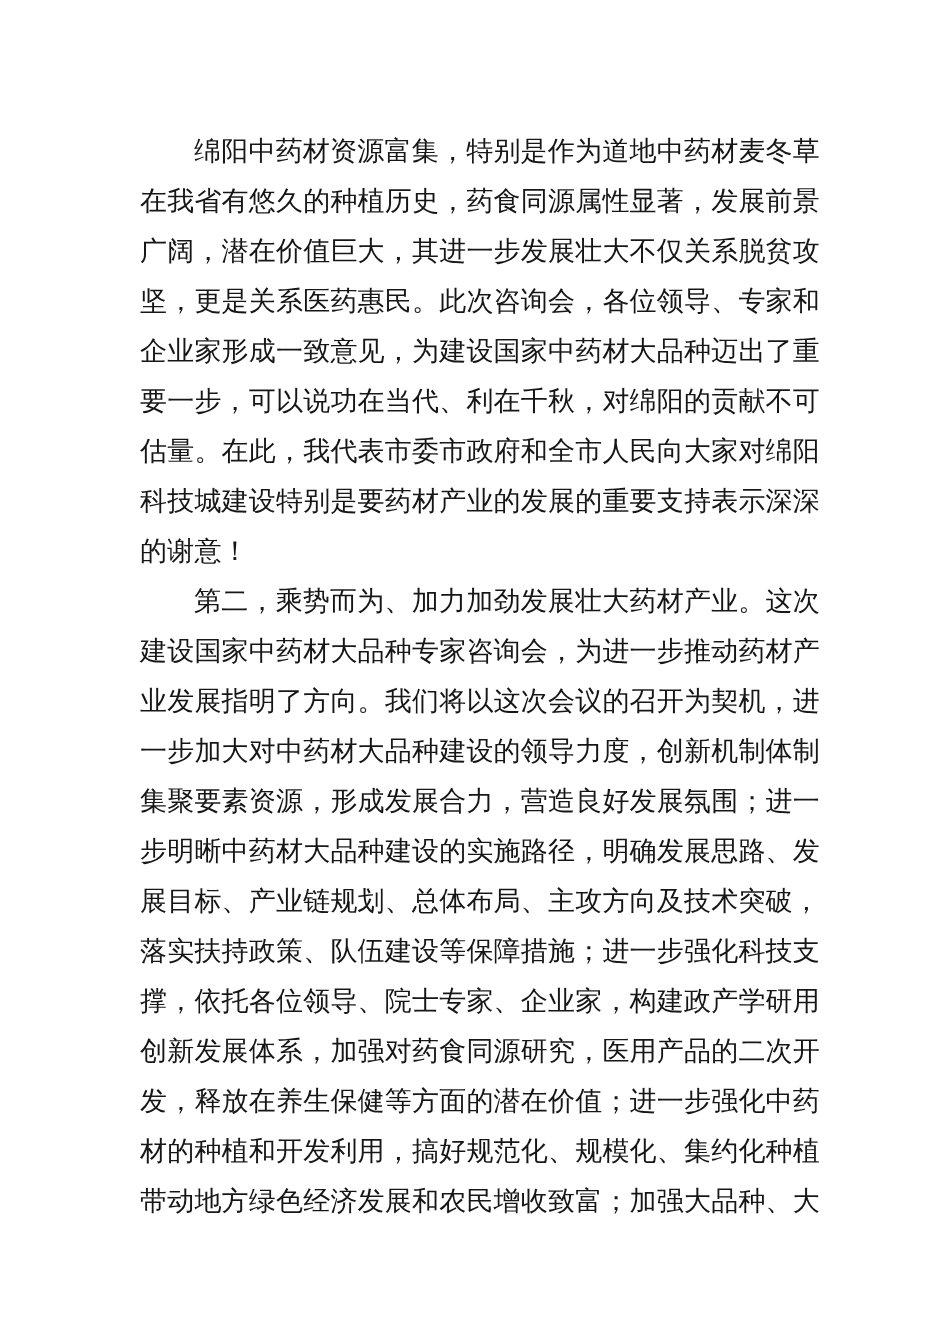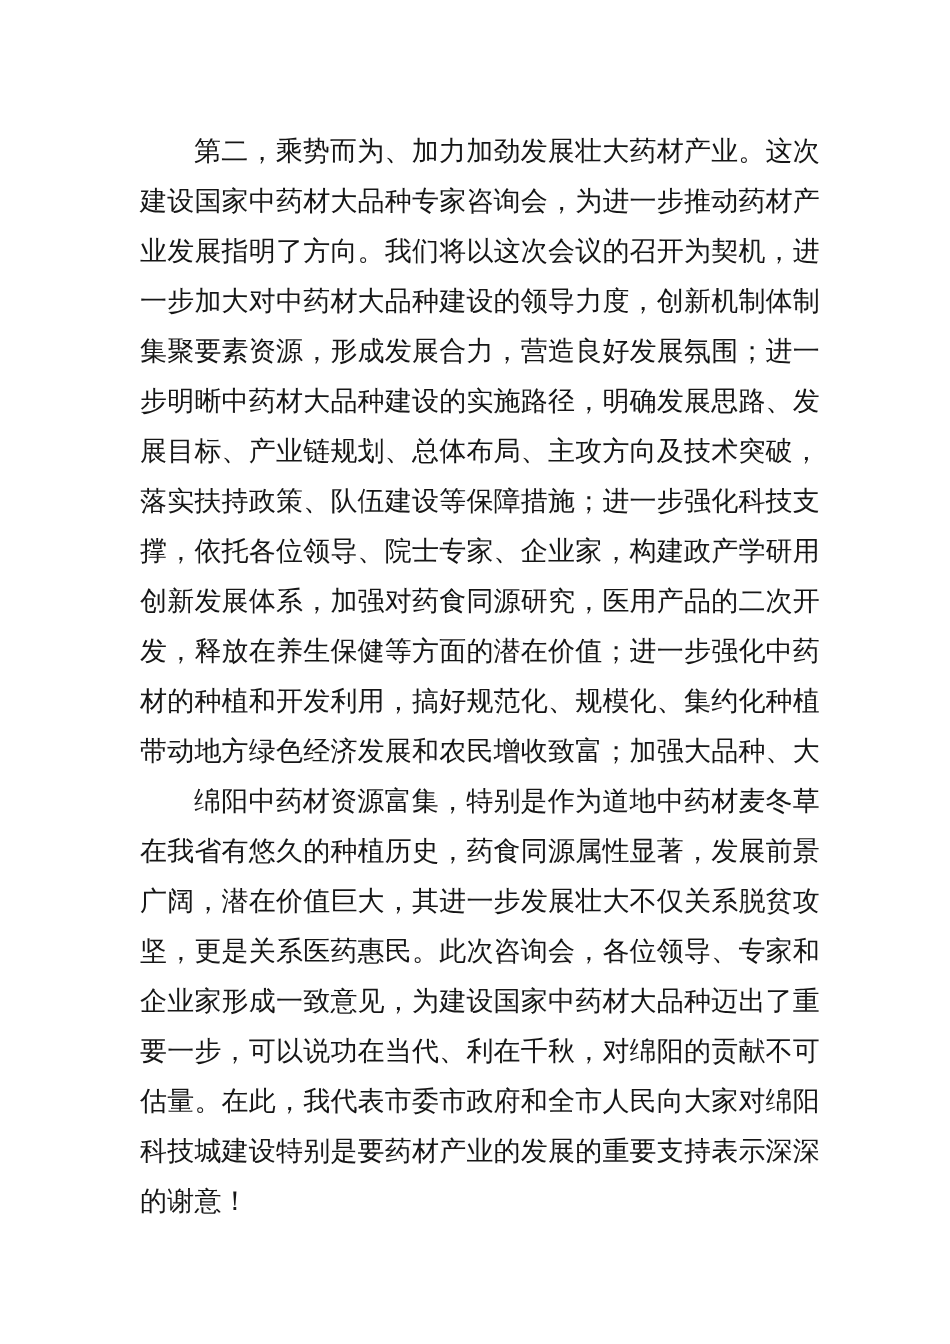--- a/index.html
+++ b/index.html
@@ -28,16 +28,16 @@
     text-indent: 2em;
     word-break: break-all;
     letter-spacing: 0.2px;
   }
 </style>
 </head>
 <body>
 
 <div class="page">
   <div class="body-text">
+    <p>绵阳中药材资源富集，特别是作为道地中药材麦冬草在我省有悠久的种植历史，药食同源属性显著，发展前景广阔，潜在价值巨大，其进一步发展壮大不仅关系脱贫攻坚，更是关系医药惠民。此次咨询会，各位领导、专家和企业家形成一致意见，为建设国家中药材大品种迈出了重要一步，可以说功在当代、利在千秋，对绵阳的贡献不可估量。在此，我代表市委市政府和全市人民向大家对绵阳科技城建设特别是要药材产业的发展的重要支持表示深深的谢意！</p>
     <p>第二，乘势而为、加力加劲发展壮大药材产业。这次建设国家中药材大品种专家咨询会，为进一步推动药材产业发展指明了方向。我们将以这次会议的召开为契机，进一步加大对中药材大品种建设的领导力度，创新机制体制集聚要素资源，形成发展合力，营造良好发展氛围；进一步明晰中药材大品种建设的实施路径，明确发展思路、发展目标、产业链规划、总体布局、主攻方向及技术突破，落实扶持政策、队伍建设等保障措施；进一步强化科技支撑，依托各位领导、院士专家、企业家，构建政产学研用创新发展体系，加强对药食同源研究，医用产品的二次开发，释放在养生保健等方面的潜在价值；进一步强化中药材的种植和开发利用，搞好规范化、规模化、集约化种植带动地方绿色经济发展和农民增收致富；加强大品种、大</p>
-    <p>绵阳中药材资源富集，特别是作为道地中药材麦冬草在我省有悠久的种植历史，药食同源属性显著，发展前景广阔，潜在价值巨大，其进一步发展壮大不仅关系脱贫攻坚，更是关系医药惠民。此次咨询会，各位领导、专家和企业家形成一致意见，为建设国家中药材大品种迈出了重要一步，可以说功在当代、利在千秋，对绵阳的贡献不可估量。在此，我代表市委市政府和全市人民向大家对绵阳科技城建设特别是要药材产业的发展的重要支持表示深深的谢意！</p>
   </div>
 </div>
 
 </body></html>

